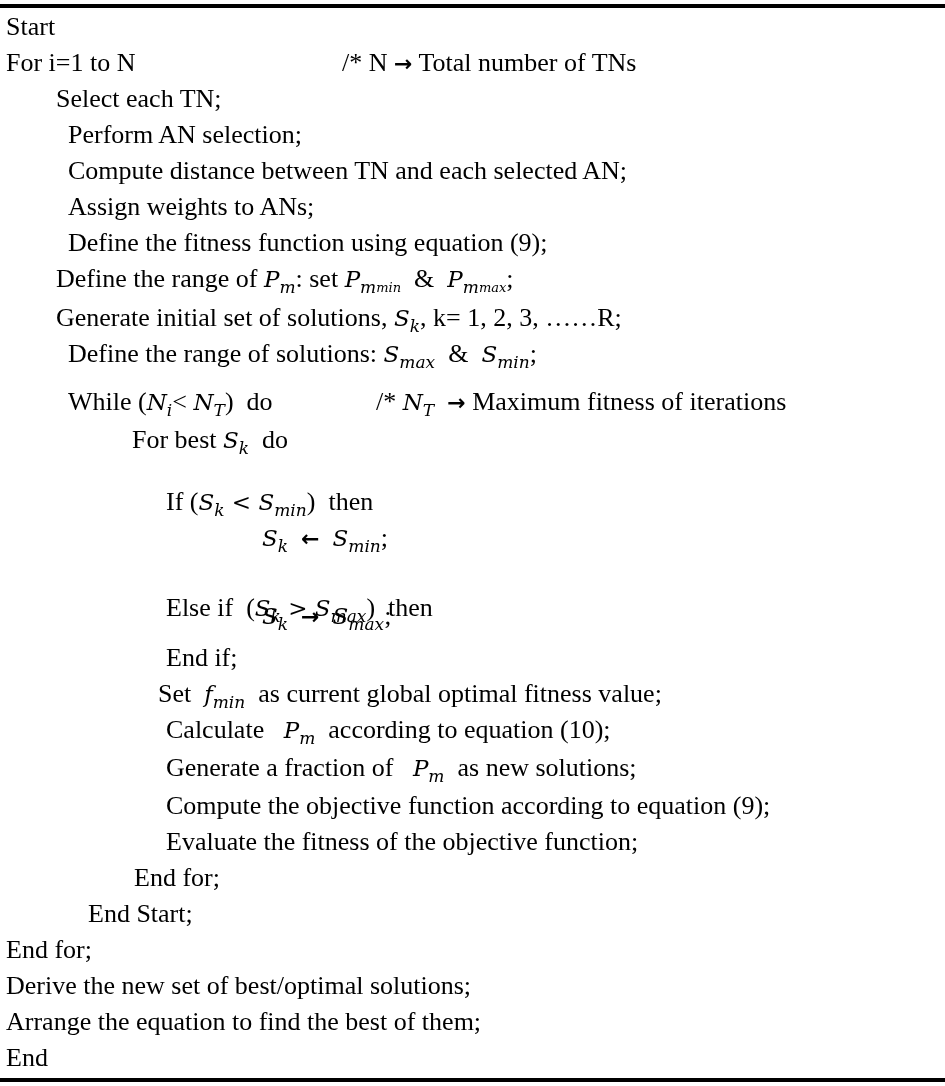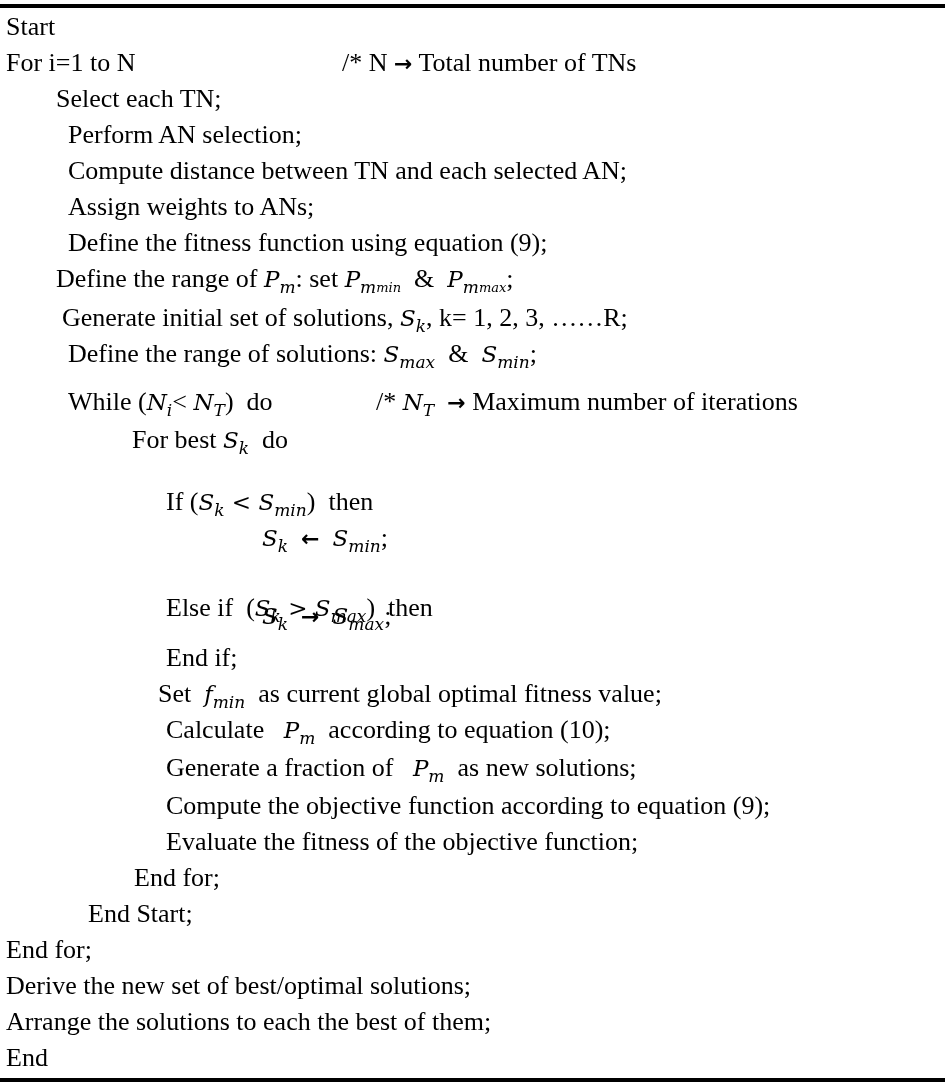--- a/index.html
+++ b/index.html
@@ -25,26 +25,26 @@
 <div class="line" style="left:342px;top:47px"><span>/* N </span><span class="arr">→</span><span> Total number of TNs</span></div>
 
 <div class="line" style="left:56px;top:83px">Select each TN;</div>
 <div class="line" style="left:68px;top:119px">Perform AN selection;</div>
 <div class="line" style="left:68px;top:155px">Compute distance between TN and each selected AN;</div>
 <div class="line" style="left:68px;top:191px">Assign weights to ANs;</div>
 <div class="line" style="left:68px;top:227px">Define the fitness function using equation (9);</div>
 
 <div class="line" style="left:56px;top:263px"><span>Define the range of </span><span class="m">P</span><span class="sub">m</span><span>: set </span><span class="m">P</span><span class="sub">m</span><span class="sub2">min</span><span>  &amp;  </span><span class="m">P</span><span class="sub">m</span><span class="sub2">max</span><span>;</span></div>
 
-<div class="line" style="left:62px;top:302px"><span>Generate initial set of solutions, </span><span class="m">S</span><span class="sub">k</span><span>, k= 1, 2, 3, ……R;</span></div>
+<div class="line" style="left:56px;top:302px"><span>Generate initial set of solutions, </span><span class="m">S</span><span class="sub">k</span><span>, k= 1, 2, 3, ……R;</span></div>
 
 <div class="line" style="left:68px;top:338px"><span>Define the range of solutions: </span><span class="m">S</span><span class="sub">max</span><span>  &amp;  </span><span class="m">S</span><span class="sub">min</span><span>;</span></div>
 
 <div class="line" style="left:68px;top:386px"><span>While (</span><span class="m">N</span><span class="sub">i</span><span>&lt; </span><span class="m">N</span><span class="sub">T</span><span>)  do</span></div>
-<div class="line" style="left:376px;top:386px"><span>/* </span><span class="m">N</span><span class="sub">T</span><span>  </span><span class="arr">→</span><span> Maximum number of iterations</span></div>
+<div class="line" style="left:376px;top:386px"><span>/* </span><span class="m">N</span><span class="sub">T</span><span>  </span><span class="arr">→</span><span> Maximum fitness of iterations</span></div>
 
 <div class="line" style="left:132px;top:424px"><span>For best </span><span class="m">S</span><span class="sub">k</span><span>  do</span></div>
 
 <div class="line" style="left:166px;top:486px"><span>If (</span><span class="m">S</span><span class="sub">k</span><span class="m"> &lt; </span><span class="m">S</span><span class="sub">min</span><span>)  then</span></div>
 
 <div class="line" style="left:262px;top:522px"><span class="m">S</span><span class="sub">k</span><span>  </span><span class="arr">←</span><span>  </span><span class="m">S</span><span class="sub">min</span><span>;</span></div>
 
 <div class="line" style="left:166px;top:592px"><span>Else if  (</span><span class="m">S</span><span class="sub">k</span><span class="m"> &gt; </span><span class="m">S</span><span class="sub">max</span><span>)  then</span></div>
 
 <div class="line" style="left:262px;top:600px"><span class="m">S</span><span class="sub">k</span><span>  </span><span class="arr">→</span><span>  </span><span class="m">S</span><span class="sub">max</span><span>;</span></div>
@@ -57,16 +57,16 @@
 
 <div class="line" style="left:166px;top:752px"><span>Generate a fraction of   </span><span class="m">P</span><span class="sub">m</span><span>  as new solutions;</span></div>
 
 <div class="line" style="left:166px;top:790px">Compute the objective function according to equation (9);</div>
 <div class="line" style="left:166px;top:826px">Evaluate the fitness of the objective function;</div>
 
 <div class="line" style="left:134px;top:862px">End for;</div>
 <div class="line" style="left:88px;top:898px">End Start;</div>
 <div class="line" style="left:6px;top:934px">End for;</div>
 <div class="line" style="left:6px;top:970px">Derive the new set of best/optimal solutions;</div>
-<div class="line" style="left:6px;top:1006px">Arrange the solutions to each the best of them;</div>
+<div class="line" style="left:6px;top:1006px">Arrange the equation to find the best of them;</div>
 <div class="line" style="left:6px;top:1042px">End</div>
 
 <div class="rule bottom"></div>
 
 </body></html>

